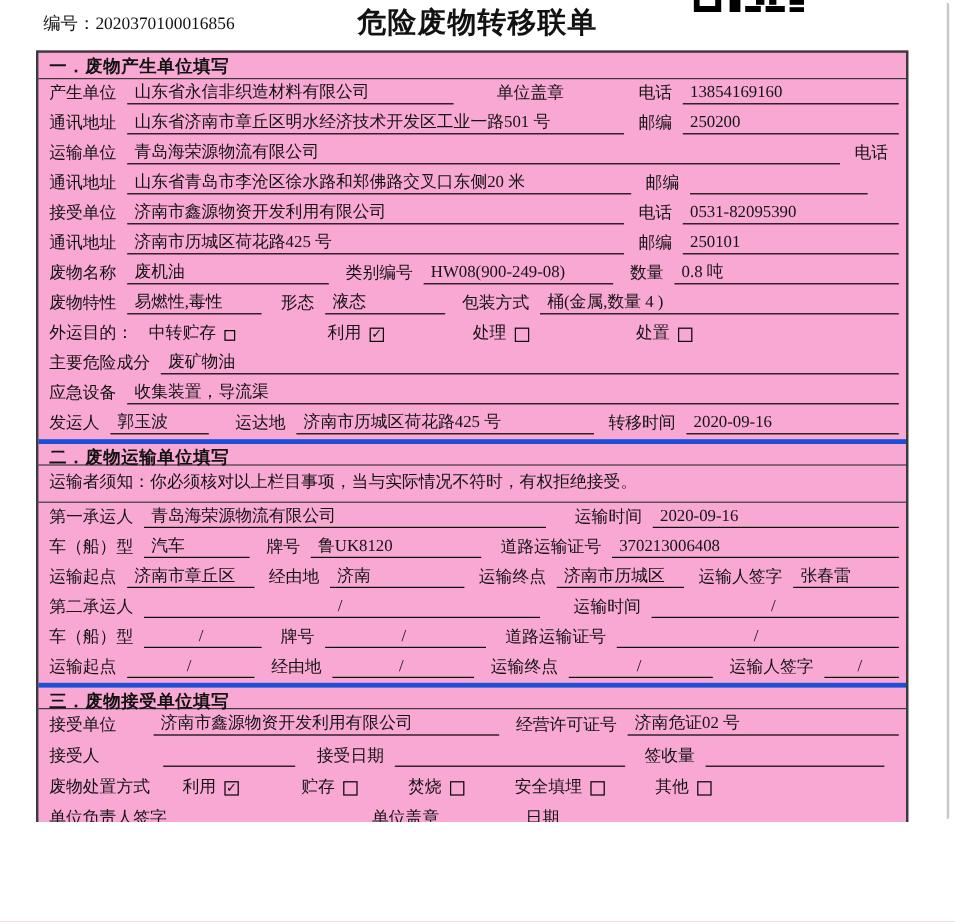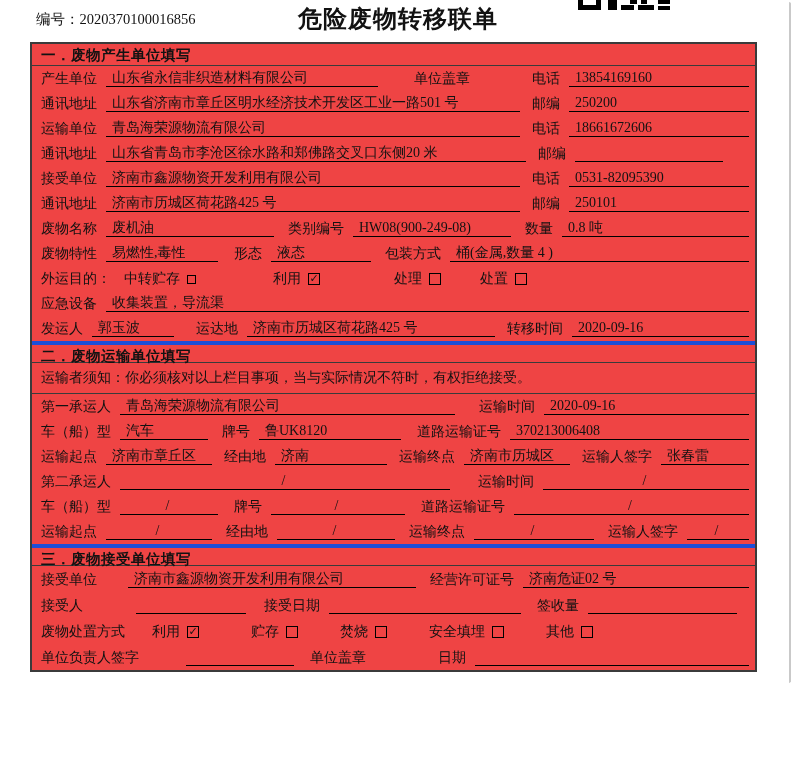--- a/index.html
+++ b/index.html
@@ -18,21 +18,21 @@
     font-family:"Liberation Sans","DejaVu Sans",sans-serif;
     font-weight:700; font-size:24px; letter-spacing:1px;
   }
   .qr-frag { position:absolute; left:578px; top:0; width:94px; height:11px; overflow:hidden; }
   .qr-frag div { position:absolute; background:#000; }
   .qr-finder { left:0; top:-13px; width:23px; height:23px; background:transparent !important; border:5px solid #000; }
 
   
   .form-table {
     position:absolute; left:30px; top:42px; width:727px;
-    border:2px solid #3b3b3b; background:#ef4444;
+    border:2px solid #3b3b3b; background:#f9a8d4;
   }
   .sec-hd {
     height:22px; padding:2px 8px 0 9px; font-weight:700; font-size:14.5px;
     font-family:"Liberation Sans","DejaVu Sans",sans-serif;
     border-bottom:1px solid #3b3b3b; letter-spacing:0.5px;
   }
   .bt { border-top:4px solid #1d4ed8; }
   .row { display:flex; align-items:flex-end; height:25px; padding:0 6px 4px 9px; }
   .row26 { height:26px; }
   .notice { height:31px; padding-bottom:7px; border-bottom:1px solid #3b3b3b; }
@@ -88,21 +88,20 @@
       <span class="lbl">通讯地址</span>
       <span class="v fill">山东省济南市章丘区明水经济技术开发区工业一路501 号</span>
       <span class="lbl" style="margin-left:12px;">邮编</span>
       <span class="v" style="width:180px;">250200</span>
     </div>
 
     <div class="row">
       <span class="lbl">运输单位</span>
       <span class="v fill">青岛海荣源物流有限公司</span>
       <span class="lbl" style="margin-left:12px;">电话</span>
-      <span class="v" style="width:180px;">18661672606</span>
     </div>
 
     <div class="row">
       <span class="lbl">通讯地址</span>
       <span class="v fill">山东省青岛市李沧区徐水路和郑佛路交叉口东侧20 米</span>
       <span class="lbl" style="margin-left:12px;">邮编</span>
       <span class="v" style="width:148px;margin-right:26px;"></span>
     </div>
 
     <div class="row">
@@ -144,26 +143,30 @@
         <span class="cb cb-sm"></span>
       </span>
       <span class="opt" style="margin-left:77px;">
         <span>利用</span>
         <span class="cb">✓</span>
       </span>
       <span class="opt" style="margin-left:74px;">
         <span>处理</span>
         <span class="cb"></span>
       </span>
-      <span class="opt" style="margin-left:39px;">
+      <span class="opt" style="margin-left:89px;">
         <span>处置</span>
         <span class="cb"></span>
       </span>
     </div>
 
+    <div class="row">
+      <span class="lbl">主要危险成分</span>
+      <span class="v fill">废矿物油</span>
+    </div>
 
 
     <div class="row">
       <span class="lbl">应急设备</span>
       <span class="v fill">收集装置，导流渠</span>
     </div>
 
     <div class="row">
       <span class="lbl">发运人</span>
       <span class="v" style="width:82px;">郭玉波</span>

